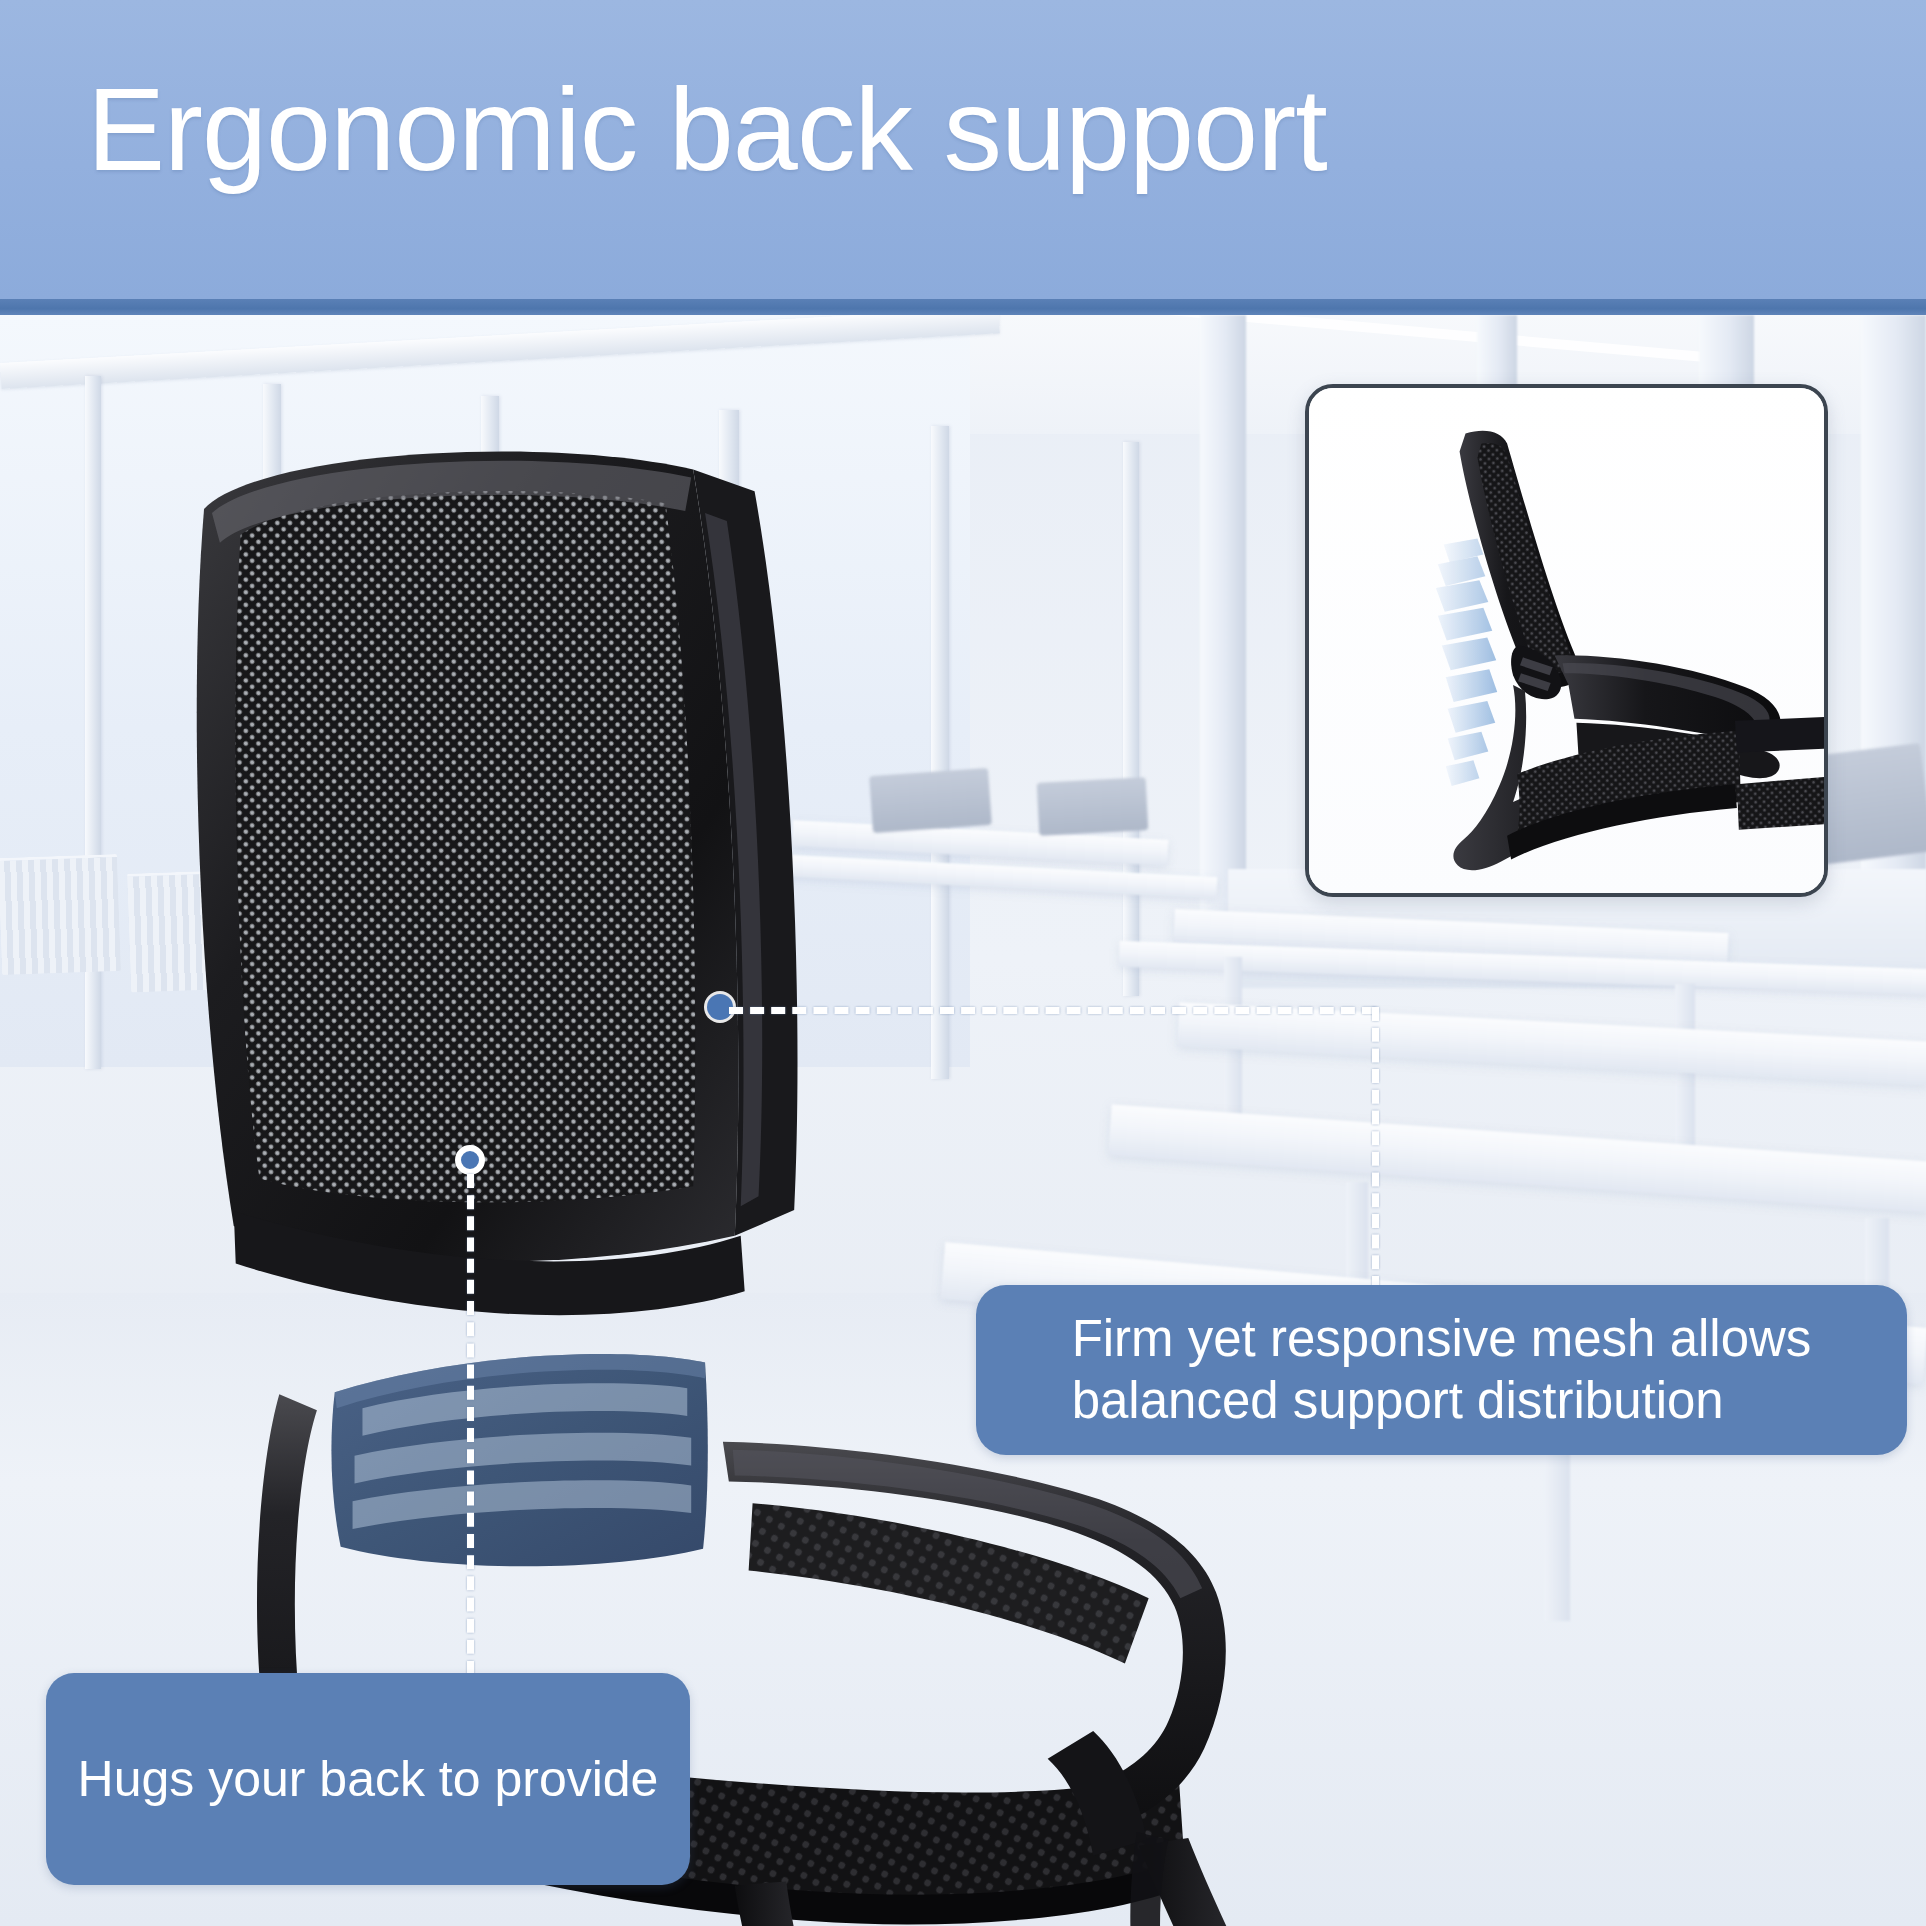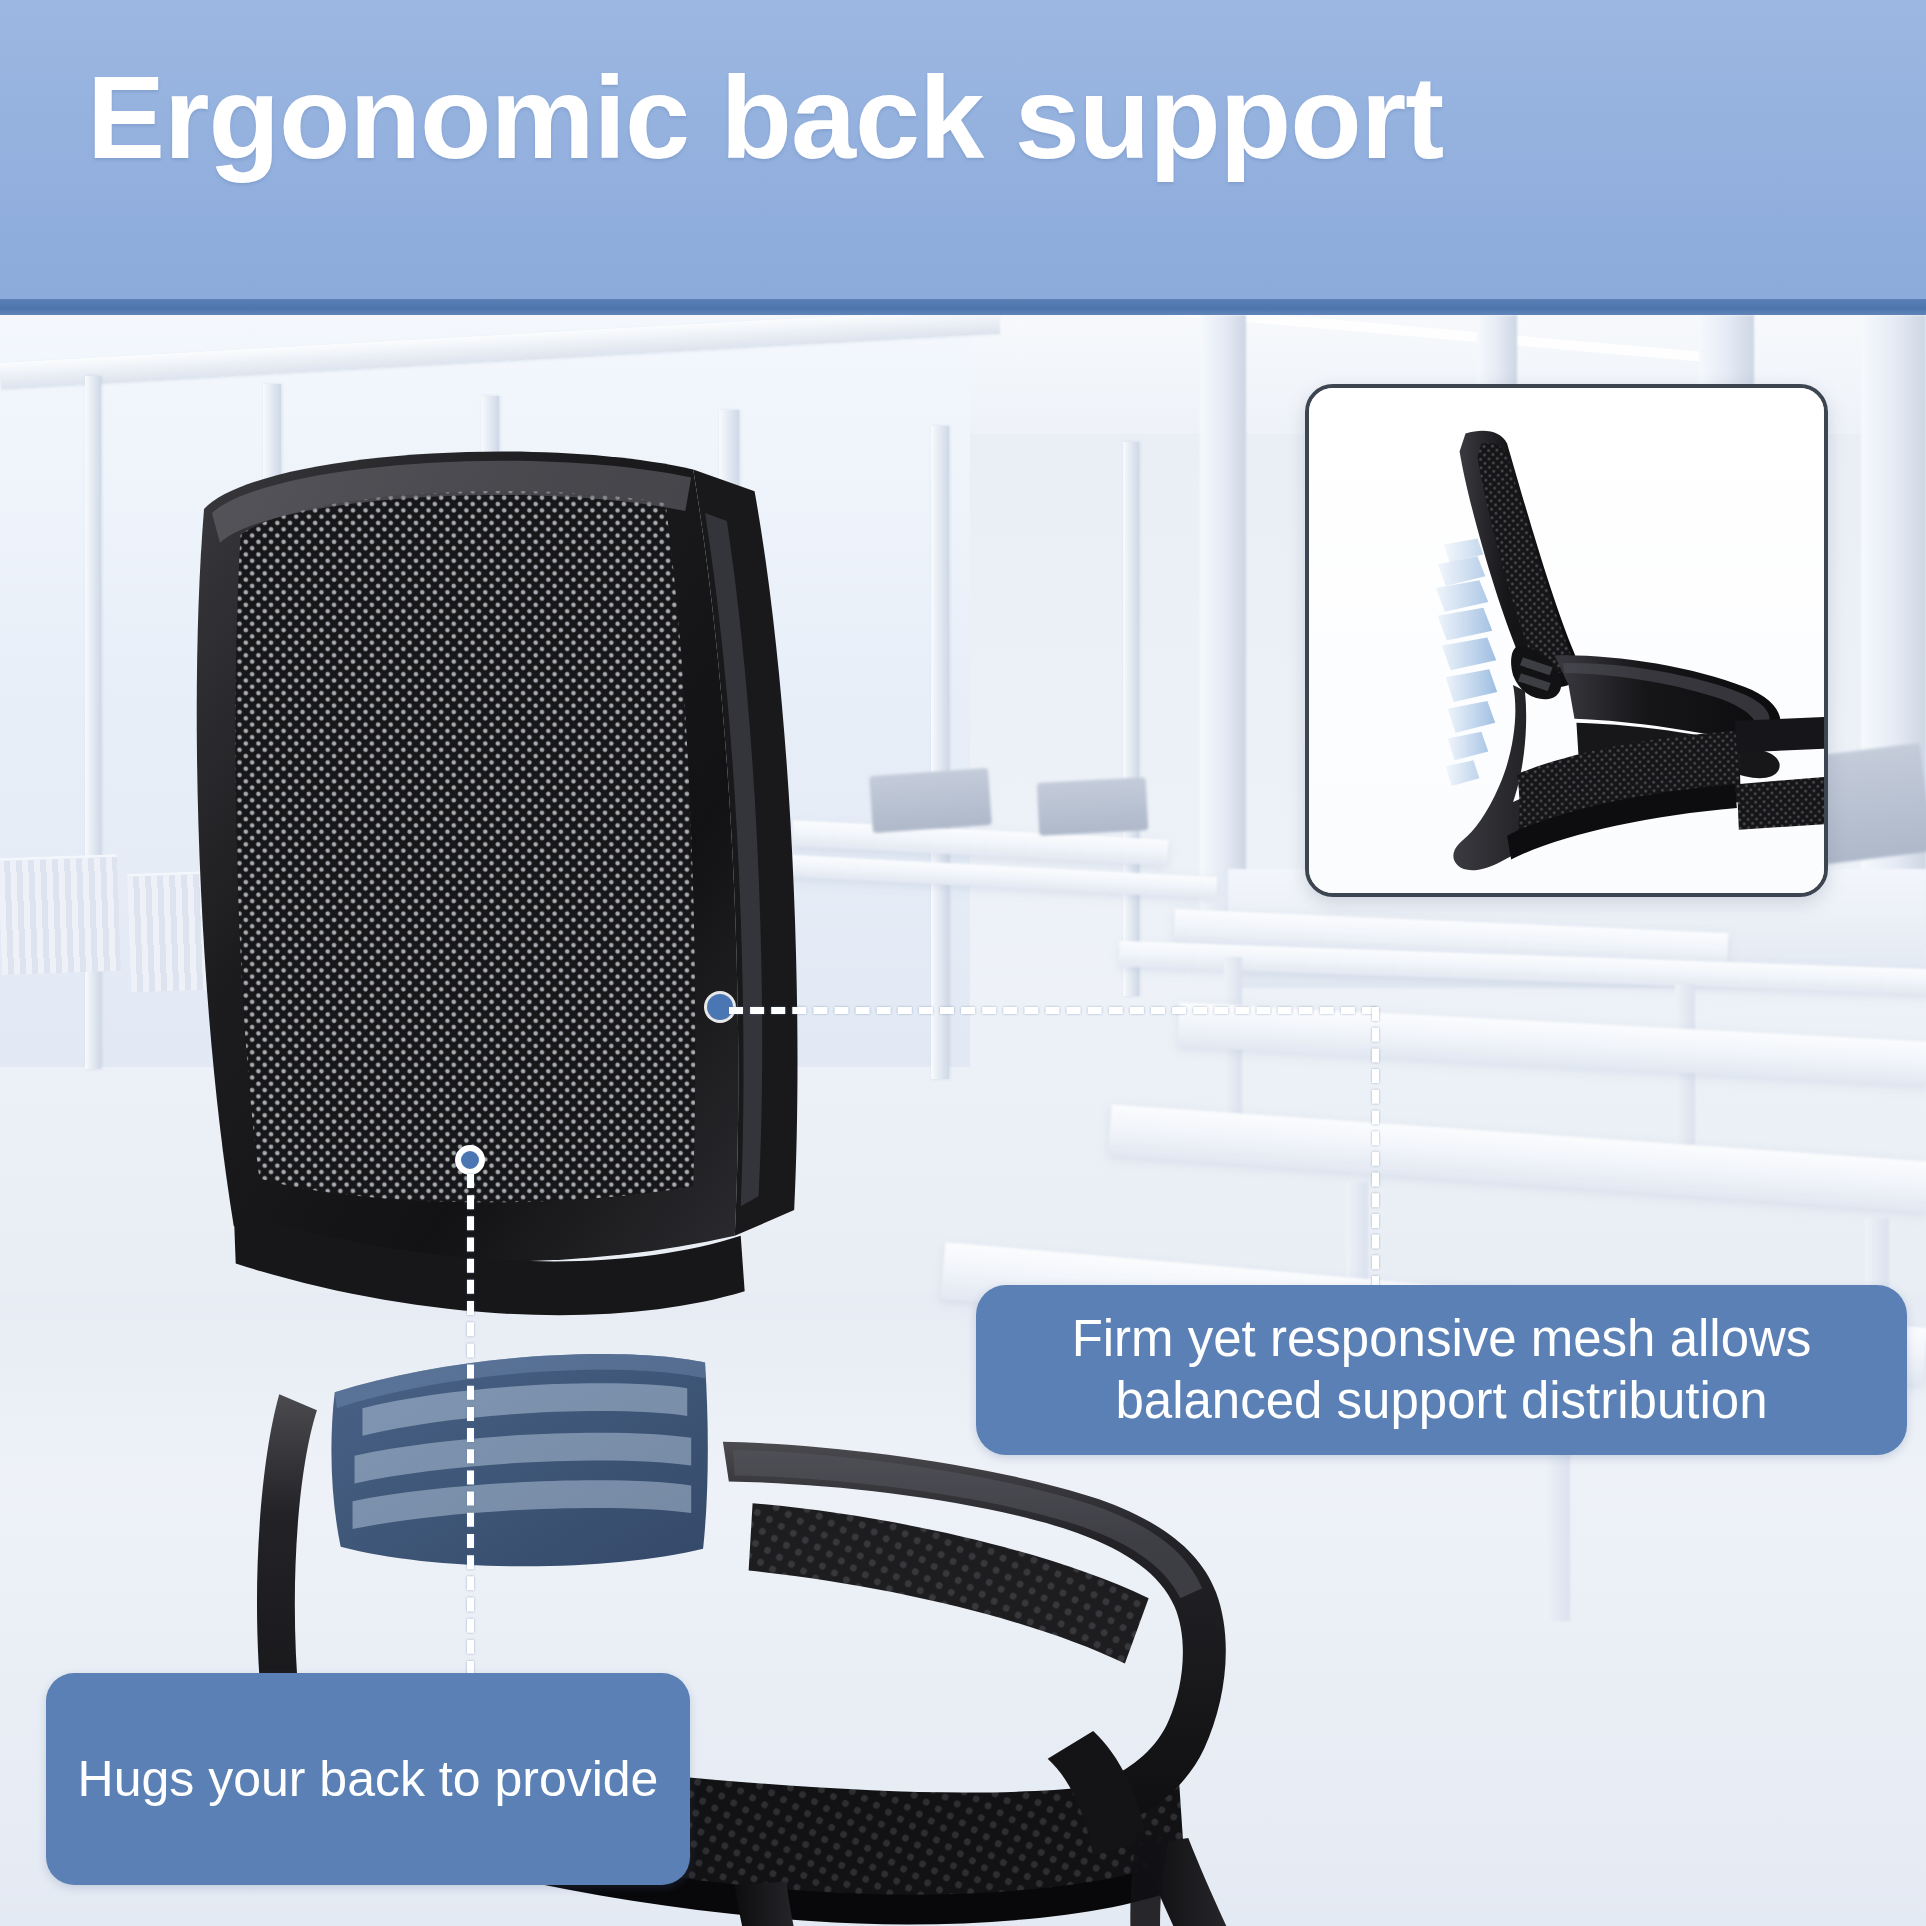--- a/index.html
+++ b/index.html
@@ -15,23 +15,23 @@
     overflow: hidden;
   }
 
   
   #header-banner {
     position: absolute; left: 0; top: 0;
     width: 1927px; height: 299px;
     background: linear-gradient(180deg,#9cb7e1 0%,#93b0de 55%,#8cabdb 100%);
   }
   #header-title {
-    position: absolute; left: 87px; top: 59px;
+    position: absolute; left: 87px; top: 71px;
     font-size: 117px; line-height: 1.0;
-    font-weight: 700;
+    font-weight: 400;
     color: #ffffff;
     letter-spacing: -1px;
     white-space: nowrap;
     text-shadow: 0 2px 3px rgba(80,110,160,.25);
   }
   #header-rule {
     position: absolute; left: 0; top: 299px;
     width: 1927px; height: 16px;
     background: linear-gradient(180deg,#5a80b6 0%,#4e76ad 60%,#5f84b9 100%);
   }
@@ -137,21 +137,20 @@
 
   
   .callout {
     position: absolute;
     background: #5b80b5;
     border-radius: 26px;
     color: #ffffff;
     display: flex;
     align-items: center;
     justify-content: center;
-    text-align: center;
     line-height: 1.22;
     padding: 18px 26px;
     box-shadow: 0 3px 10px rgba(70,95,140,.22);
   }
   #callout-mesh {
     left: 976px; top: 1285px;
     width: 931px; height: 170px;
     font-size: 51px;
     border-radius: 30px 30px 30px 30px;
   }

